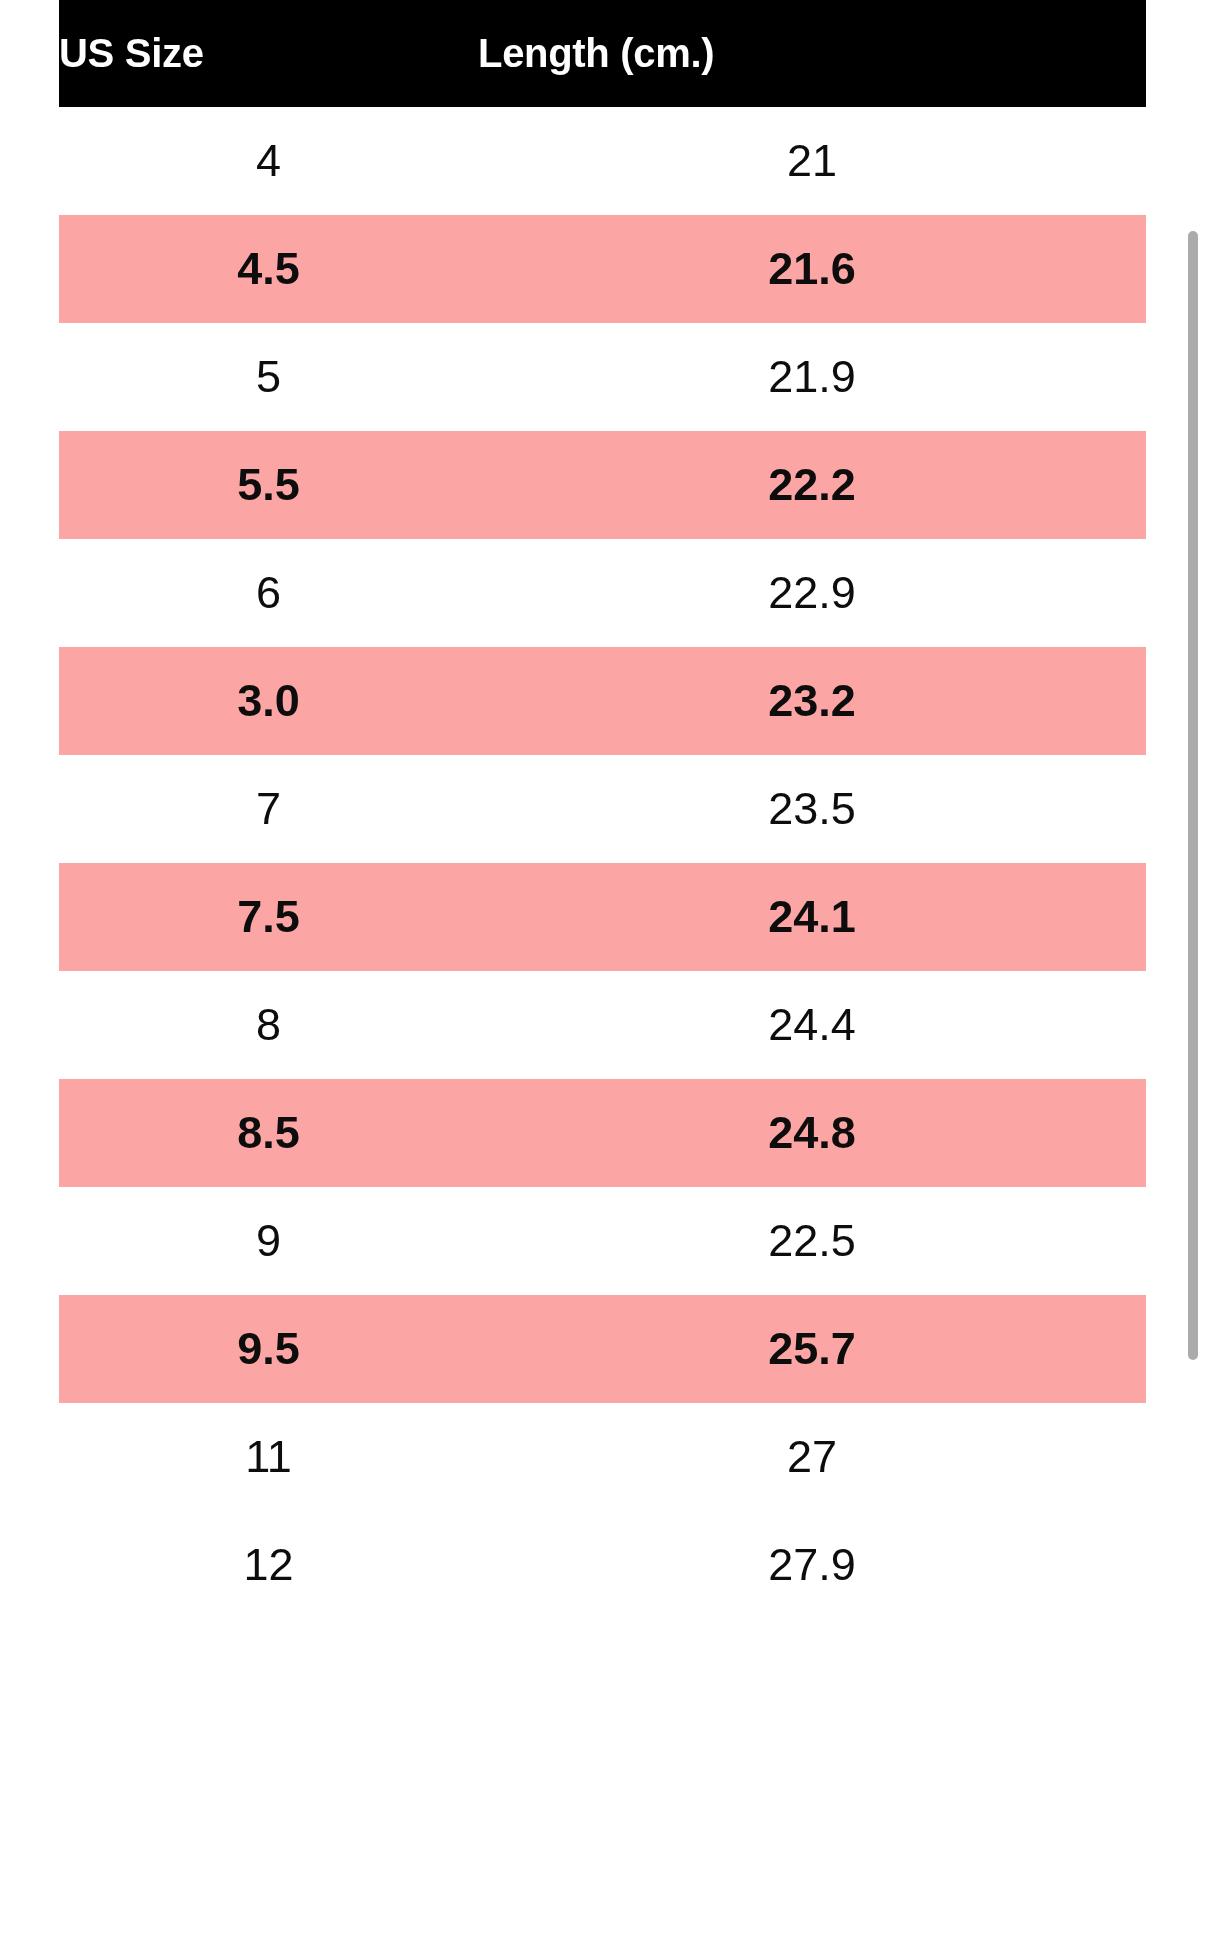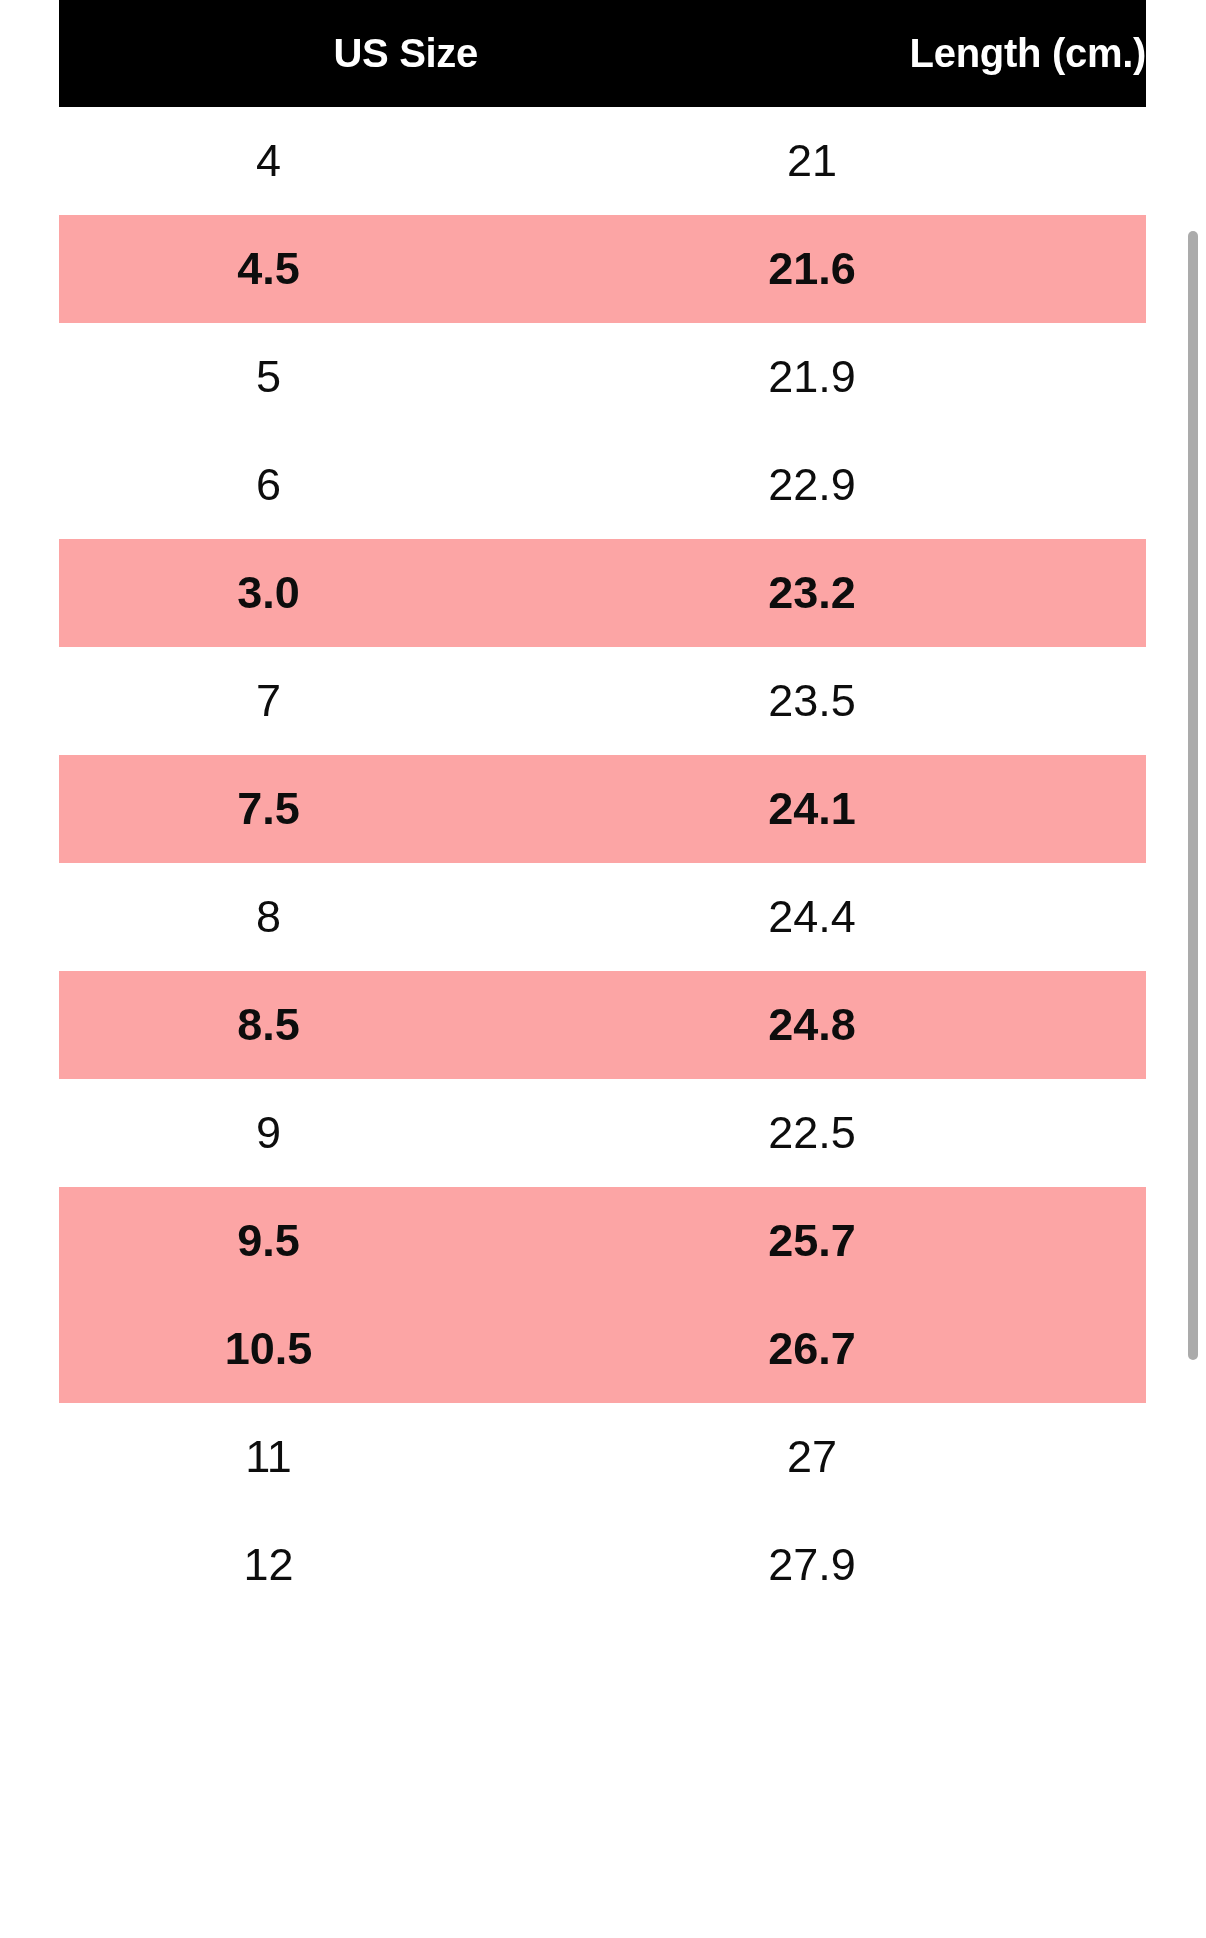--- a/index.html
+++ b/index.html
@@ -45,21 +45,21 @@
 
   .size-table col.col-size { width: 419px; }
   .size-table col.col-length { width: 668px; }
 
   .size-table thead th {
     background: #000000;
     color: #ffffff;
     font-size: 40px;
     font-weight: bold;
     letter-spacing: -0.3px;
-    text-align: right;
+    text-align: left;
     padding: 0;
     height: 107px;
     vertical-align: middle;
     line-height: 107px;
     border: 0;
   }
 
   .size-table tbody td {
     background: transparent;
     color: #0d0d0d;
@@ -125,20 +125,24 @@
             <td>21</td>
           </tr>
           <tr class="row-shaded">
             <td>4.5</td>
             <td>21.6</td>
           </tr>
           <tr class="row-plain">
             <td>5</td>
             <td>21.9</td>
           </tr>
+          <tr class="row-shaded">
+            <td>5.5</td>
+            <td>22.2</td>
+          </tr>
           <tr class="row-plain">
             <td>6</td>
             <td>22.9</td>
           </tr>
           <tr class="row-shaded">
             <td>3.0</td>
             <td>23.2</td>
           </tr>
           <tr class="row-plain">
             <td>7</td>
@@ -157,24 +161,20 @@
             <td>24.8</td>
           </tr>
           <tr class="row-plain">
             <td>9</td>
             <td>22.5</td>
           </tr>
           <tr class="row-shaded">
             <td>9.5</td>
             <td>25.7</td>
           </tr>
-          <tr class="row-shaded">
-            <td>10.5</td>
-            <td>26.7</td>
-          </tr>
           <tr class="row-plain">
             <td>11</td>
             <td>27</td>
           </tr>
           <tr class="row-plain">
             <td>12</td>
             <td>27.9</td>
           </tr>
         </tbody>
     </table>

